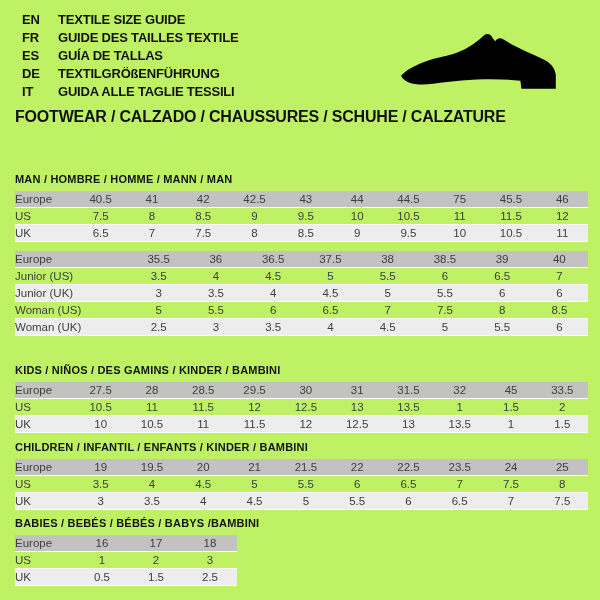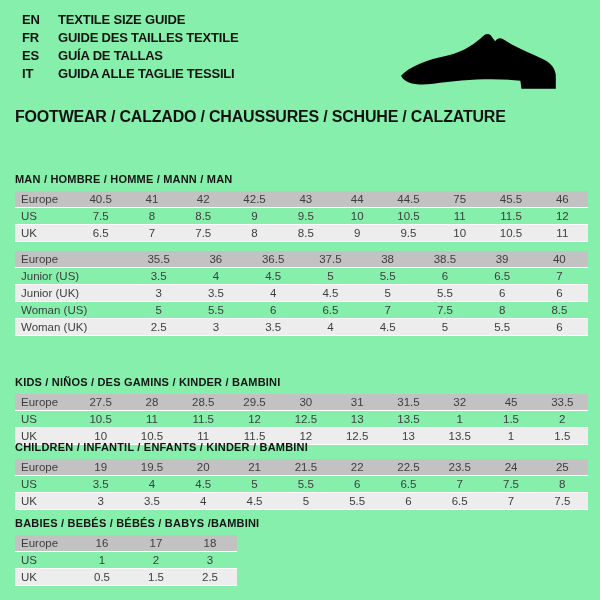--- a/index.html
+++ b/index.html
@@ -1,73 +1,77 @@
 <!DOCTYPE html>
 <html style="--header-row-bg: #c2c2c2; --alt-row-bg: #ededed; --table-text: #3e3e3e; --shoe-fill: #000000;"><head>
 <meta charset="utf-8">
 <style>
   html,body{margin:0;padding:0;background:#fff;}
   .page{
-    position:relative;width:600px;height:600px;background:#86efac;overflow:hidden;
+    position:relative;width:600px;height:600px;background:#bef264;overflow:hidden;
     font-family:"Liberation Sans",sans-serif;color:#111;
   }
   
   .lang-block{position:absolute;top:10px;left:22px;}
   .lang-row{display:flex;height:18px;align-items:center;}
   .lang-code,.lang-label{
     font-size:13px;font-weight:700;letter-spacing:-0.2px;color:#121212;white-space:nowrap;
   }
   .lang-code{width:36px;}
   .category-line{
     position:absolute;top:108px;left:15px;
     font-size:16px;font-weight:700;letter-spacing:-0.2px;color:#121212;white-space:nowrap;
   }
   .shoe{position:absolute;left:396px;top:30px;width:178px;height:65px;}
   
   .tables-host{position:absolute;left:15px;top:0;width:573px;height:524px;}
   .size-section{position:absolute;left:0;width:573px;}
   .size-section:nth-child(1){top:173px;}
   .size-section:nth-child(2){top:251px;}
-  .size-section:nth-child(3){top:376px;}
+  .size-section:nth-child(3){top:364px;}
   .size-section:nth-child(4){top:441px;}
   .size-section:nth-child(5){top:517px;}
   .size-title{
     font-size:11px;font-weight:700;letter-spacing:.2px;color:#141414;
     height:13px;margin-bottom:5px;white-space:nowrap;
   }
   .size-table{width:573px;}
   .size-table.narrow{width:222px;}
   .t-row{
     display:flex;height:16px;align-items:center;
     border-bottom:1px solid #fff;
     font-size:11.5px;color:var(--table-text,#3e3e3e);white-space:nowrap;
   }
   .t-row.head{background:var(--header-row-bg,#c2c2c2);}
   .t-row.alt{background:var(--alt-row-bg,#ededed);}
-  .cell-label{width:60px;padding-left:6px;box-sizing:border-box;}
+  .cell-label{width:60px;box-sizing:border-box;}
   .size-table.wide-label .cell-label{width:115px;}
   .cell-val{flex:1;text-align:center;}
 </style>
 </head>
 <body>
 
 <div class="page">
 
   <div class="lang-block">
       <div class="lang-row">
         <span class="lang-code">EN</span>
         <span class="lang-label">TEXTILE SIZE GUIDE</span>
       </div>
       <div class="lang-row">
         <span class="lang-code">FR</span>
         <span class="lang-label">GUIDE DES TAILLES TEXTILE</span>
       </div>
       <div class="lang-row">
         <span class="lang-code">ES</span>
         <span class="lang-label">GUÍA DE TALLAS</span>
+      </div>
+      <div class="lang-row">
+        <span class="lang-code">DE</span>
+        <span class="lang-label">TEXTILGRÖßENFÜHRUNG</span>
       </div>
       <div class="lang-row">
         <span class="lang-code">IT</span>
         <span class="lang-label">GUIDA ALLE TAGLIE TESSILI</span>
       </div>
     </div>
 
   <div class="category-line">FOOTWEAR / CALZADO / CHAUSSURES / SCHUHE / CALZATURE</div>
 
   <svg class="shoe" viewBox="0 0 176 64" xmlns="http://www.w3.org/2000/svg" aria-hidden="true">

